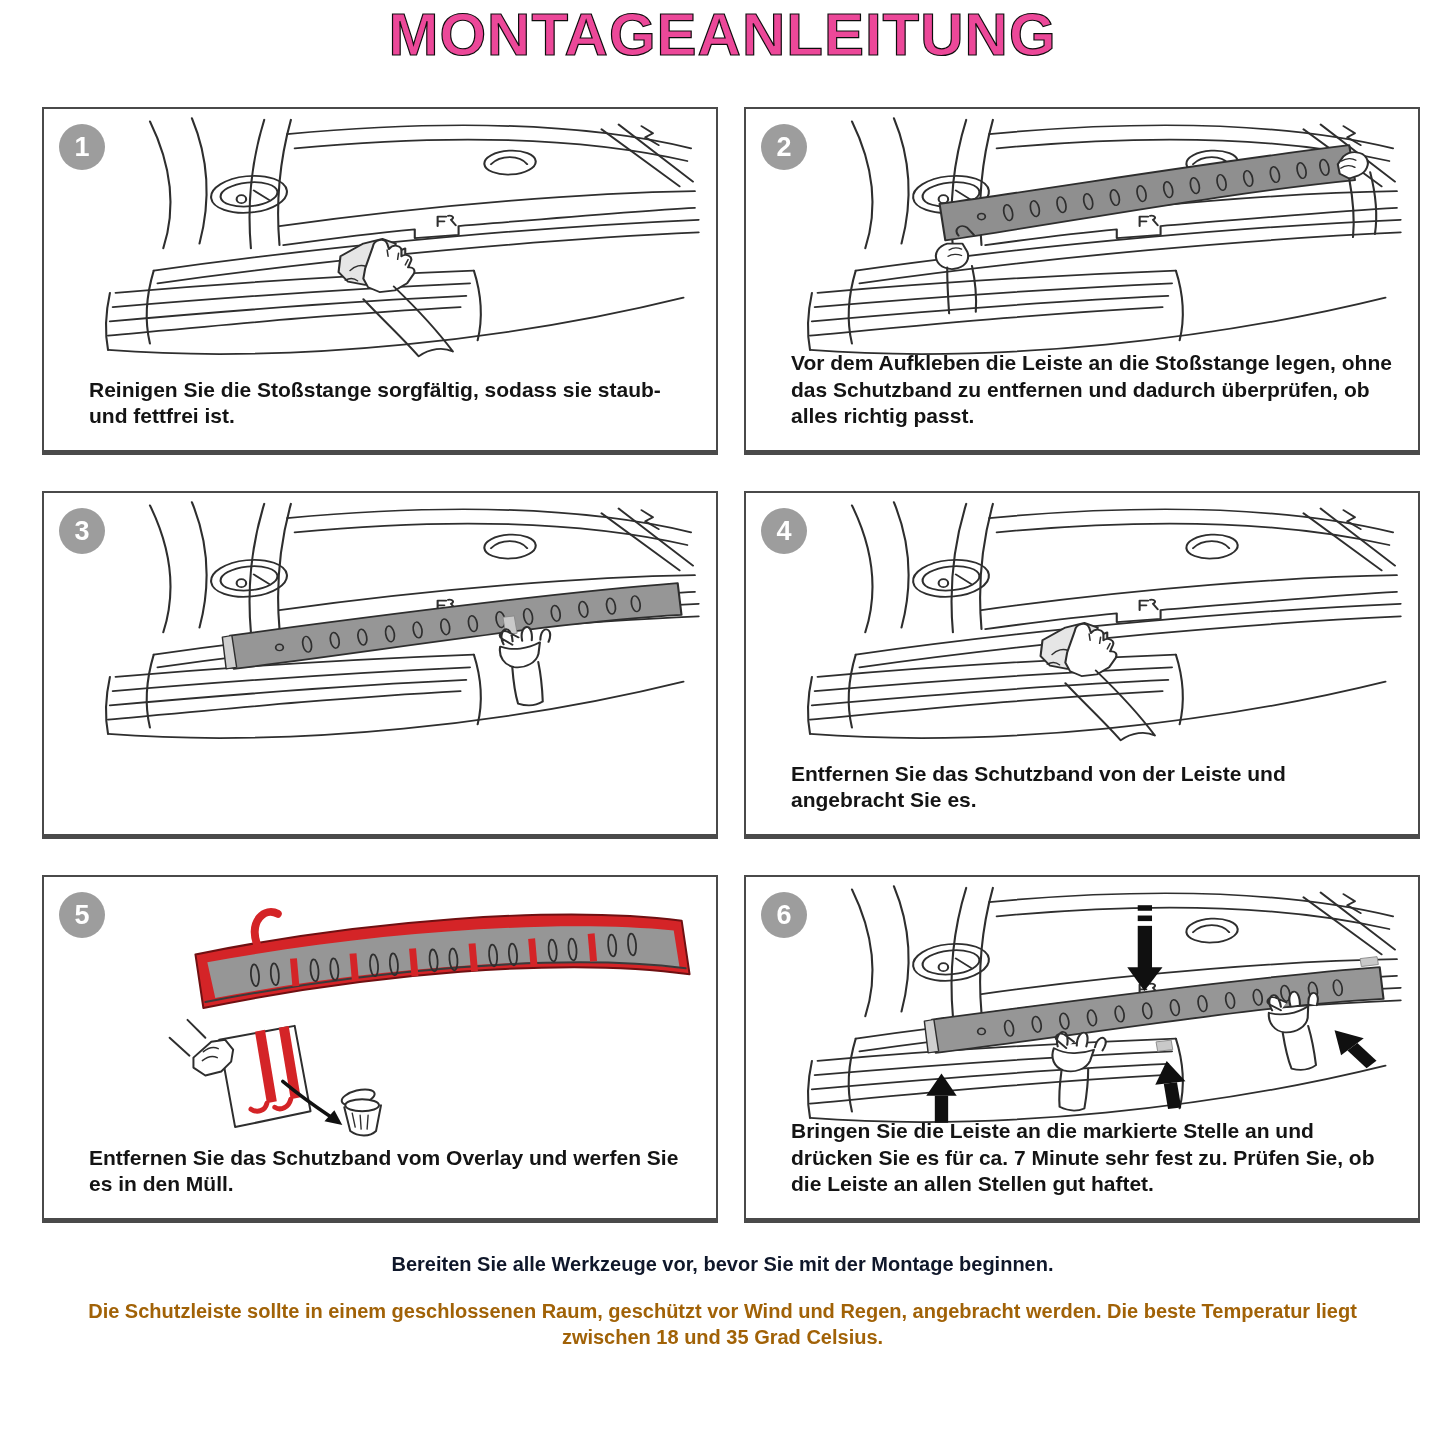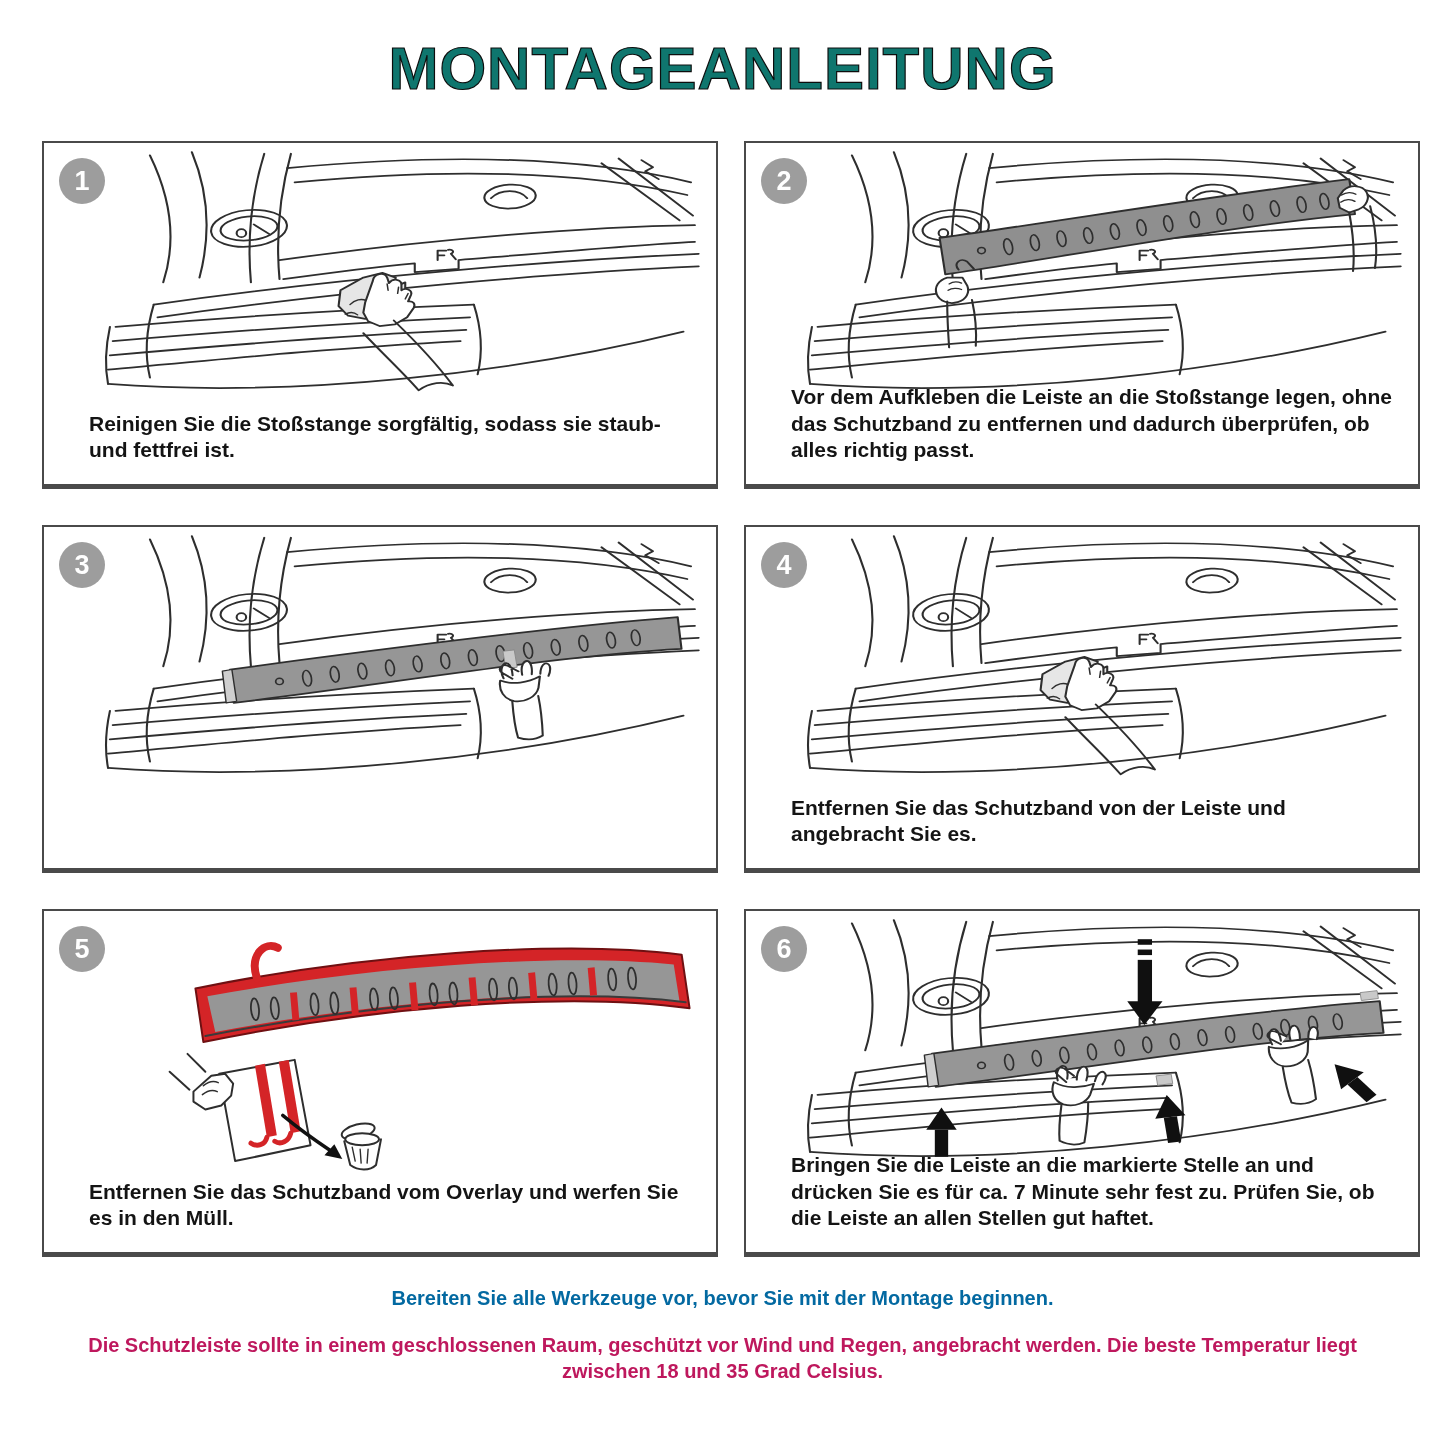--- a/index.html
+++ b/index.html
@@ -1,33 +1,33 @@
 <!DOCTYPE html>
 <html><head>
 <meta charset="utf-8">
 <style>
   html,body{margin:0;padding:0;background:#ffffff;}
   .page{position:relative;width:1445px;height:1445px;background:#fff;overflow:hidden;
         font-family:"Liberation Sans",sans-serif;color:#141414;}
-  .title{margin:0;padding-top:34px;text-align:center;font-size:60px;font-weight:bold;
-         letter-spacing:1px;color:#0f766e;-webkit-text-stroke:1.2px #0d0d0d;}
+  .title{margin:0;text-align:center;font-size:60px;font-weight:bold;
+         letter-spacing:1px;color:#ec4899;-webkit-text-stroke:1.2px #0d0d0d;}
   .grid{margin:38px 25px 0 42px;display:grid;grid-template-columns:676px 676px;
         column-gap:26px;row-gap:36px;}
   .panel{position:relative;width:676px;height:348px;background:#fff;box-sizing:border-box;
          border:2px solid #4a4a4a;border-bottom-width:5px;}
   .badge{position:absolute;z-index:3;top:15px;left:15px;width:46px;height:46px;border-radius:50%;
          background:#9d9d9d;color:#fff;font-weight:bold;font-size:27px;
          display:flex;align-items:center;justify-content:center;}
   .figure{position:absolute;top:4px;left:0;width:672px;z-index:1;}
   .figure svg{display:block;width:672px;height:258px;}
   .caption{position:absolute;z-index:2;left:45px;right:18px;bottom:20px;margin:0;
            max-width:622px;font-size:21px;line-height:1.27;font-weight:bold;color:#141414;}
-  .footer1{margin:30px 0 0;text-align:center;font-size:20px;font-weight:bold;color:#0369a1;}
+  .footer1{margin:30px 0 0;text-align:center;font-size:20px;font-weight:bold;color:#0f172a;}
   .footer2{margin:22px auto 0;max-width:1350px;text-align:center;font-size:20px;line-height:1.3;
-           font-weight:bold;color:#be185d;}
+           font-weight:bold;color:#a16207;}
   .defs{position:absolute;width:0;height:0;overflow:hidden;}
 </style>
 </head>
 <body>
 
 <svg class="defs" aria-hidden="true">
   <defs>
     <g id="sym-car" fill="none" stroke="#2e2e2e" stroke-width="2.2" stroke-linecap="round" stroke-linejoin="round">
       <path d="M96,8 C118,62 124,116 110,168"></path>
       <path d="M140,4 C158,56 160,108 148,162"></path>

